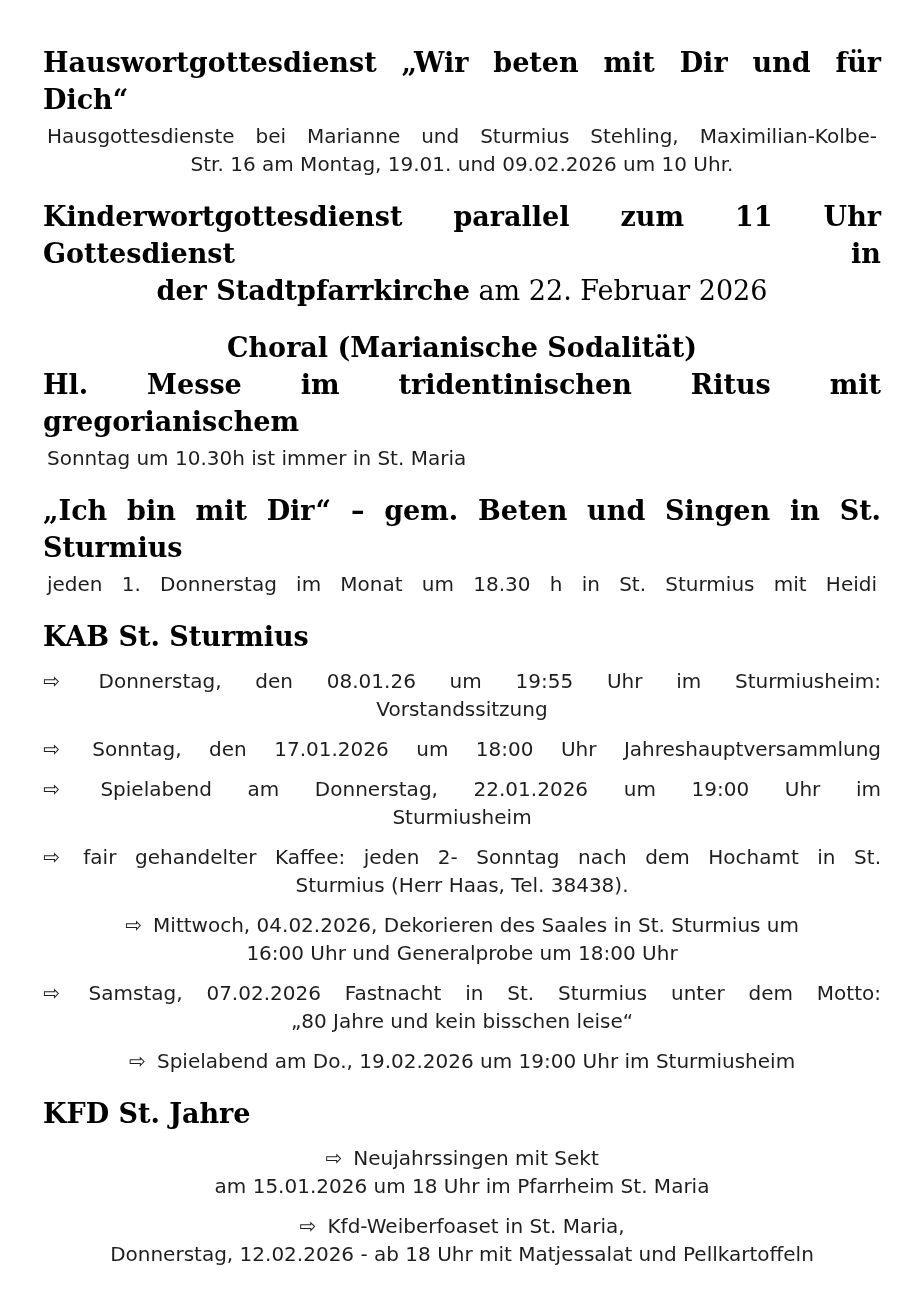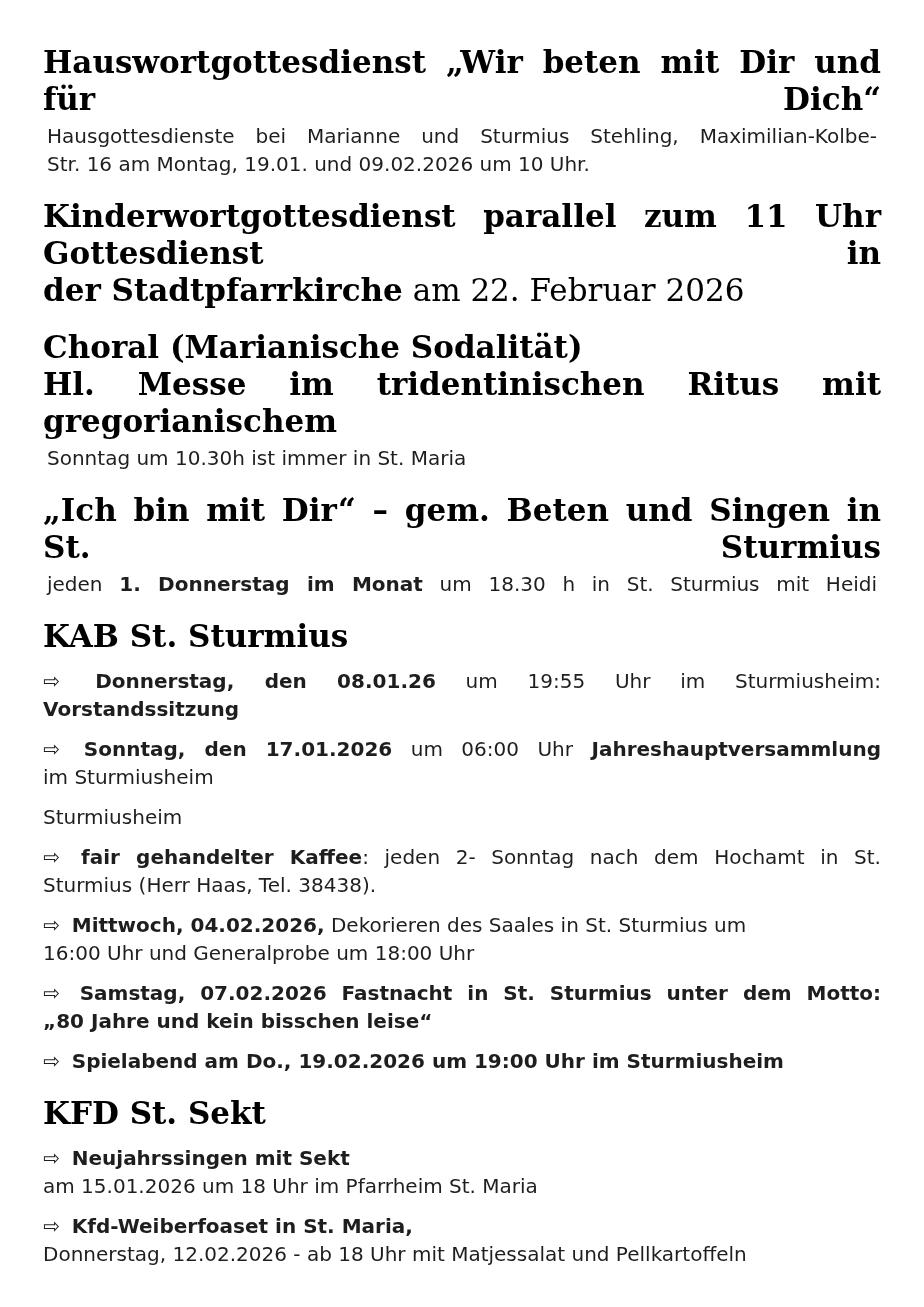--- a/index.html
+++ b/index.html
@@ -16,33 +16,33 @@
     color: #1e1e1e;
     font-family: "DejaVu Sans", "Liberation Sans", sans-serif;
     font-size: 20px;
     line-height: 28px;
   }
   .sec { margin: 0; }
   .heading {
     font-family: "DejaVu Serif", "Liberation Serif", serif;
     font-weight: bold;
     color: #000000;
-    font-size: 31px;
+    font-size: 27px;
     line-height: 37px;
     margin: 20px 0 3px 0;
   }
   .heading.first { margin-top: 0; }
   
   .stretch { text-align: justify; text-align-last: justify; }
   
-  .line { text-align: left; }
+  .line { text-align: center; }
   .jline { text-align: justify; text-align-last: justify; }
   .par { margin: 4px; }
   .bullet { margin: 12px 0 0 0; }
-  .b { font-weight: bold; }
+  .b { font-weight: normal; }
   .rg { font-weight: normal; }
   .arrow {
     font-weight: normal;
     margin-right: 5px;
   }
 </style>
 </head>
 <body>
 
 <div class="page">
@@ -77,45 +77,45 @@
       </div>
   </section>
 
   <section class="sec">
     <h2 class="heading">KAB St. Sturmius</h2>
     <div class="par bullet">
         <div class="line jline"><span class="arrow">⇨</span><span class="b"> Donnerstag, den 08.01.26</span><span> um 19:55 Uhr im Sturmiusheim:</span></div>
         <div class="line"><span class="b">Vorstandssitzung</span></div>
       </div>
     <div class="par bullet">
-        <div class="line jline"><span class="arrow">⇨</span><span class="b"> Sonntag, den 17.01.2026</span><span> um 06:00 Uhr </span><span class="b">Jahreshauptversammlung</span></div>
-        <div class="line"><span>im Sturmiusheim</span></div>
+        <div class="line jline"><span class="arrow">⇨</span><span class="b"> Sonntag, den 17.01.2026</span><span> um 18:00 Uhr </span><span class="b">Jahreshauptversammlung</span></div>
       </div>
     <div class="par bullet">
+        <div class="line jline"><span class="arrow">⇨</span><span class="b"> Spielabend am Donnerstag, 22.01.2026</span><span> um 19:00 Uhr im</span></div>
         <div class="line"><span>Sturmiusheim</span></div>
       </div>
     <div class="par bullet">
         <div class="line jline"><span class="arrow">⇨</span><span class="b"> fair gehandelter Kaffee</span><span>: jeden 2- Sonntag nach dem Hochamt in St.</span></div>
         <div class="line"><span>Sturmius (Herr Haas, Tel. 38438).</span></div>
       </div>
     <div class="par bullet">
         <div class="line"><span class="arrow">⇨</span><span class="b"> Mittwoch, 04.02.2026,</span><span> Dekorieren des Saales in St. Sturmius um</span></div>
         <div class="line"><span>16:00 Uhr und Generalprobe um 18:00 Uhr</span></div>
       </div>
     <div class="par bullet">
         <div class="line jline"><span class="arrow">⇨</span><span class="b"> Samstag, 07.02.2026 Fastnacht in St. Sturmius unter dem Motto:</span></div>
         <div class="line"><span class="b">„80 Jahre und kein bisschen leise“</span></div>
       </div>
     <div class="par bullet">
         <div class="line"><span class="arrow">⇨</span><span class="b"> Spielabend am Do., 19.02.2026 um 19:00 Uhr im Sturmiusheim</span></div>
       </div>
   </section>
 
   <section class="sec">
-    <h2 class="heading">KFD St. Sekt</h2>
+    <h2 class="heading">KFD St. Jahre</h2>
     <div class="par bullet">
         <div class="line"><span class="arrow">⇨</span><span class="b"> Neujahrssingen mit Sekt</span></div>
         <div class="line"><span>am 15.01.2026 um 18 Uhr im Pfarrheim St. Maria</span></div>
       </div>
     <div class="par bullet">
         <div class="line"><span class="arrow">⇨</span><span class="b"> Kfd-Weiberfoaset in St. Maria,</span></div>
         <div class="line"><span>Donnerstag, 12.02.2026 - ab 18 Uhr mit Matjessalat und Pellkartoffeln</span></div>
       </div>
   </section>
 

